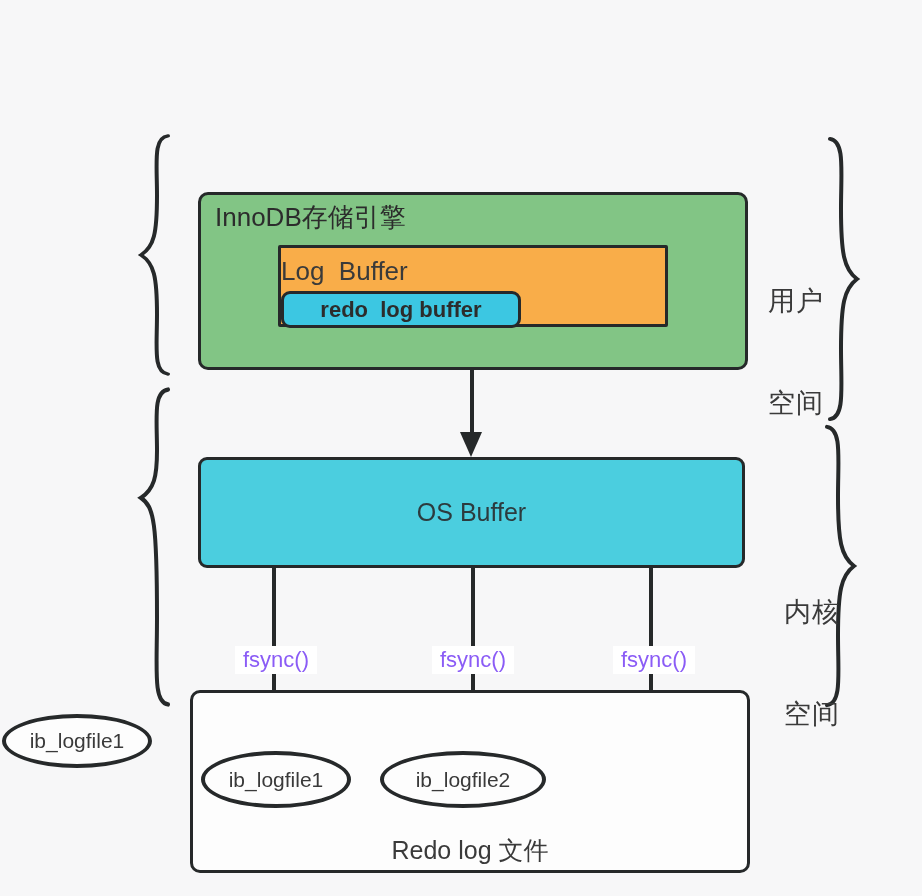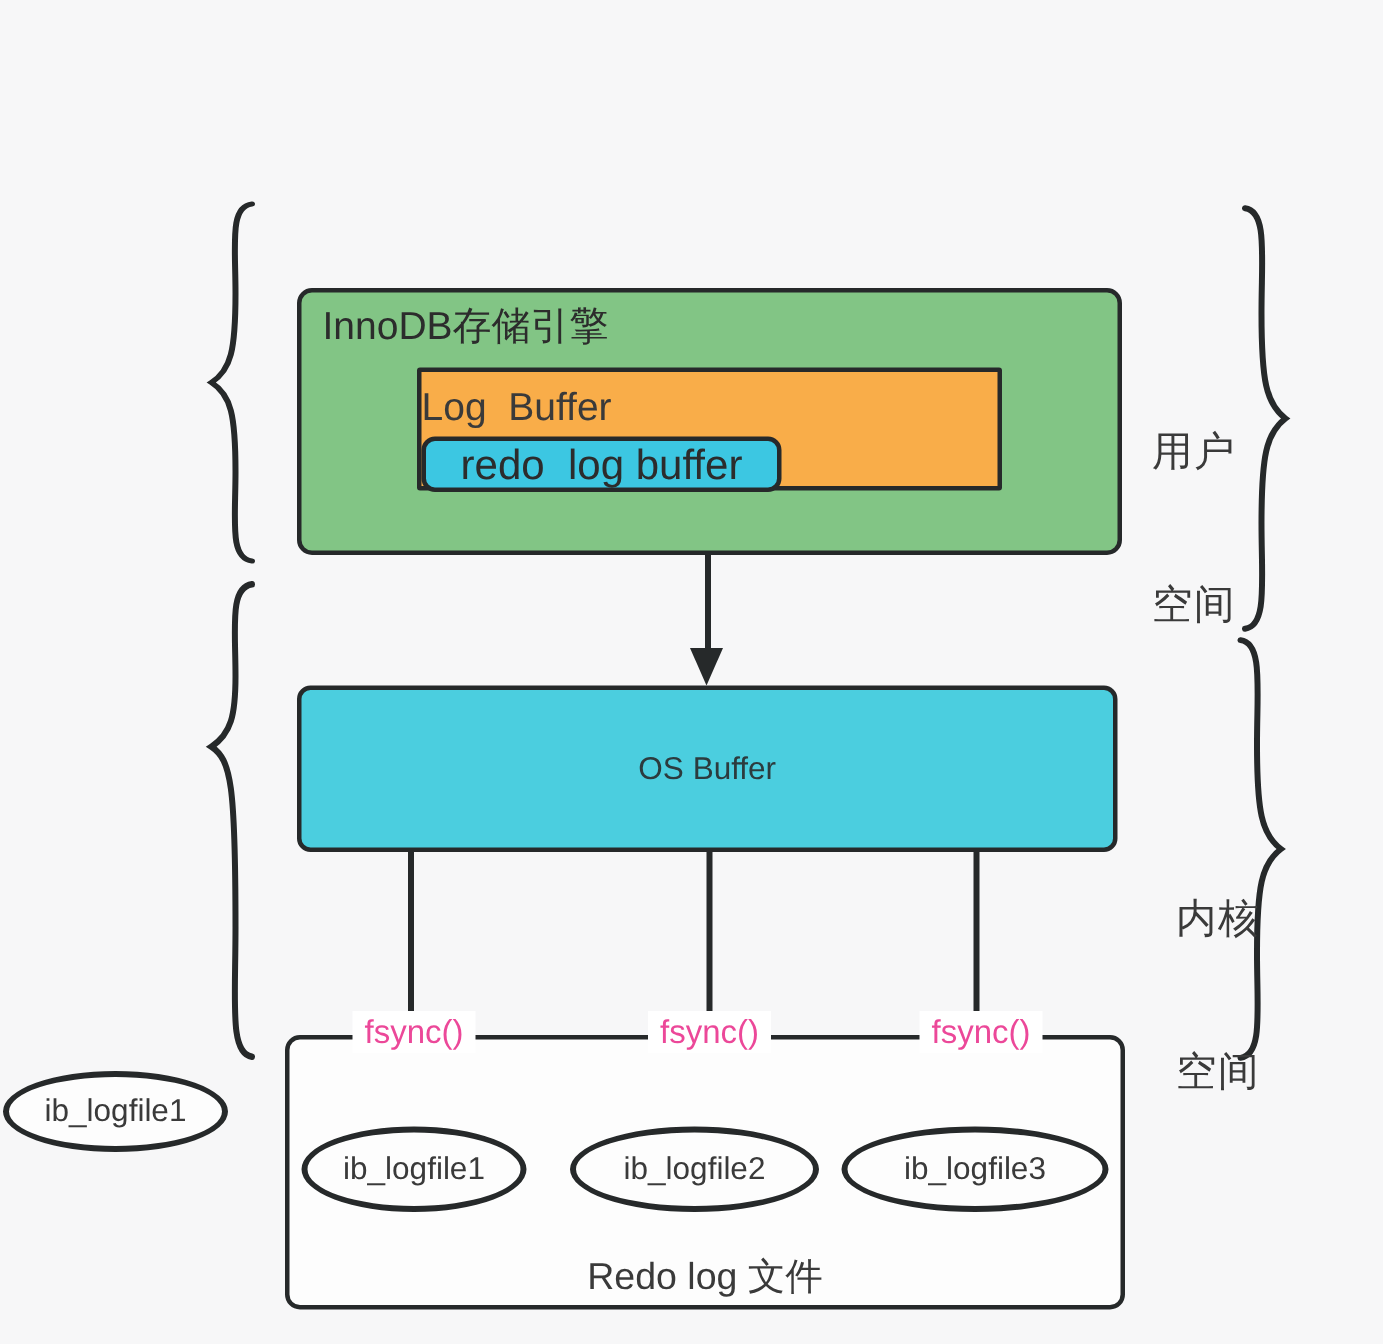--- a/index.html
+++ b/index.html
@@ -35,37 +35,37 @@
     white-space:pre;
   }
   .orange-box{background:var(--orange); border-radius:2px;}
   .orange-box-label{
     position:absolute; left:0; right:34px; top:8px; 
     font-size:26px; color:#3a3a3a; white-space:pre;
   }
   .cyan-box{
     background:var(--cyan); border-radius:9px;
     display:flex; align-items:center; justify-content:center;
-    font-size:28px; color:#2c2c2c; white-space:pre;
+    font-size:22px; color:#2c2c2c; white-space:pre;font-weight:bold;
   }
   .os-box{
     background:var(--os-cyan); border-radius:9px;
     display:flex; align-items:center; justify-content:center;
-    font-size:21px; color:#2c3b3e; white-space:pre;
+    font-size:25px; color:#2c3b3e; white-space:pre;
   }
   .vline{position:absolute; width:4px; background:var(--stroke);}
   .tri{
     position:absolute; width:0; height:0;
     border-left:11px solid transparent; border-right:11px solid transparent;
     border-top:25px solid var(--stroke);
   }
   .fsync-label{
     position:absolute; transform:translateX(-50%);
-    background:#ffffff; padding:1px 8px; font-size:22px; color:#ec4899;
-    white-space:pre; z-index:5;margin-top:28px;
+    background:#ffffff; padding:1px 8px; font-size:22px; color:#8b5cf6;
+    white-space:pre; z-index:5;
   }
   .files-box{background:var(--box-fill); border-radius:10px; border-width:3px;}
   .files-box-label{
     position:absolute; left:190px; top:834px; width:560px; text-align:center;
     font-size:25px; color:#3a3a3a; white-space:pre; z-index:6;
   }
   .ellipse{
     position:absolute; background:var(--box-fill);
     border:4px solid var(--stroke); border-radius:50%;
     display:flex; align-items:center; justify-content:center;
@@ -134,21 +134,18 @@
 
   <div class="box files-box" style="left:190px;top:690px;width:560px;height:183px"></div>
   <div class="files-box-label">Redo log 文件</div>
 
   <div class="ellipse" style="left:201px;top:751px;width:150px;height:57px">
     <span>ib_logfile1</span>
   </div>
   <div class="ellipse" style="left:380px;top:751px;width:166px;height:57px">
     <span>ib_logfile2</span>
   </div>
-  <div class="ellipse" style="left:561px;top:751px;width:178px;height:57px">
-    <span>ib_logfile3</span>
-  </div>
 
   <div class="ellipse" style="left:2px;top:714px;width:150px;height:54px">
     <span>ib_logfile1</span>
   </div>
 
 </div>
 
 </body></html>

